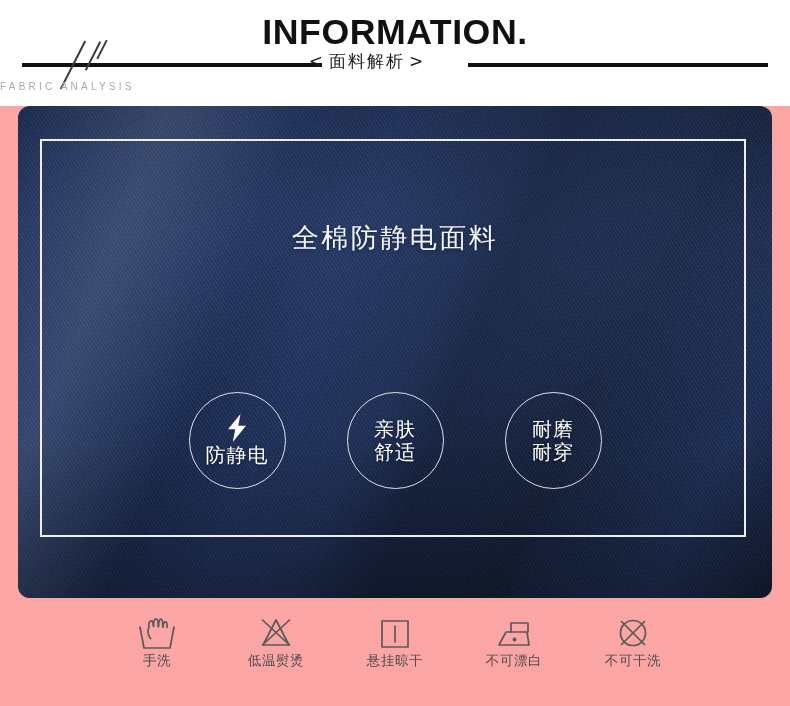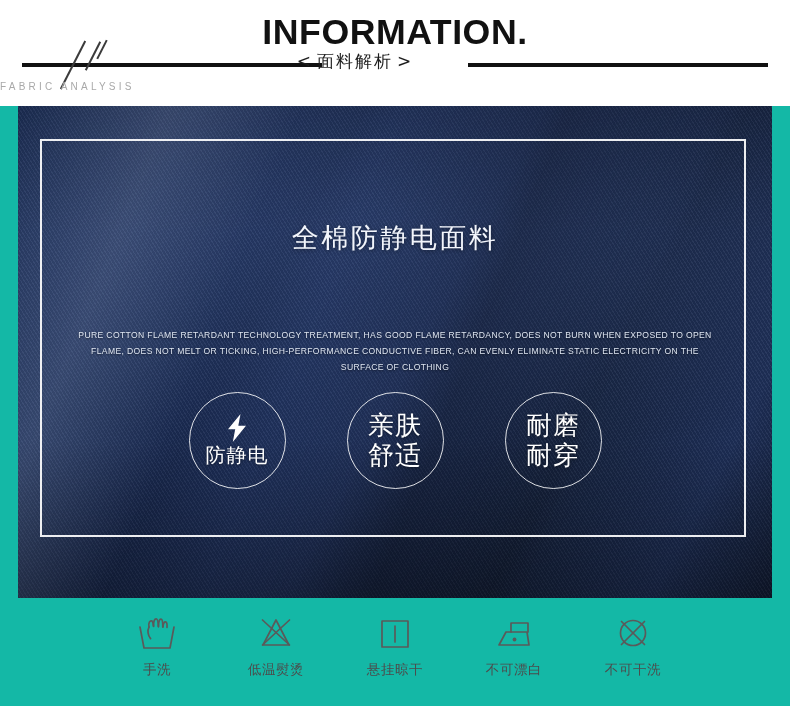--- a/index.html
+++ b/index.html
@@ -13,21 +13,21 @@
     height: 706px;
     overflow: hidden;
     font-family: "Liberation Sans", "DejaVu Sans", sans-serif;
     -webkit-font-smoothing: antialiased;
   }
 
   .page {
     position: relative;
     width: 790px;
     height: 706px;
-    background: #14b8a6;
+    background: #fca5a5;
   }
 
   
   .header {
     position: relative;
     width: 790px;
     height: 106px;
     background: #ffffff;
   }
 
@@ -83,20 +83,21 @@
     top: 53px;
     left: 0;
     width: 710px;
     text-align: center;
     font-family: "DejaVu Sans", "Liberation Sans", sans-serif;
     font-size: 17px;
     font-weight: 400;
     color: #1d1d1d;
     letter-spacing: 2px;
     line-height: 1;
+    padding-left: 12px;
   }
   .header-cn .brk {
     font-weight: 400;
     padding: 0 4px;
   }
 
   .header-en {
     position: absolute;
     top: 82px;
     left: 0;
@@ -113,20 +114,21 @@
   .banner {
     position: absolute;
     left: 18px;
     top: 106px;
     width: 754px;
     height: 492px;
     overflow: hidden;
     background:
       radial-gradient(ellipse 120% 80% at 50% 22%, rgba(52,74,125,0.55) 0%, rgba(30,45,84,0.0) 62%),
       linear-gradient(118deg, #1b2d55 0%, #233763 18%, #1a2a50 34%, #25396a 52%, #16233f 72%, #1e2f57 88%, #131e38 100%);
+    border-radius: 12px;
   }
   
   .banner::before {
     content: "";
     position: absolute;
     inset: -40px;
     background:
       repeating-linear-gradient(58deg,
         rgba(255,255,255,0.055) 0px,
         rgba(255,255,255,0.055) 1px,
@@ -239,21 +241,21 @@
   .feature-label {
     font-family: "DejaVu Sans", "Liberation Sans", sans-serif;
     font-size: 20px;
     font-weight: 400;
     color: #ffffff;
     letter-spacing: 1px;
     line-height: 1.14;
     text-align: center;
     text-shadow: 0 1px 3px rgba(0,0,0,0.45);
   }
-  .feature-label.two-line { font-size: 26px; }
+  .feature-label.two-line { font-size: 20px; }
 
   
   .care {
     position: absolute;
     left: 0;
     top: 612px;
     width: 790px;
     display: flex;
     justify-content: center;
     gap: 49px;
@@ -264,21 +266,21 @@
     flex-direction: column;
     align-items: center;
   }
   .care-icon {
     height: 42px;
     display: flex;
     align-items: center;
     justify-content: center;
   }
   .care-label {
-    margin-top: 9px;
+    margin-top: 0;
     font-family: "DejaVu Sans", "Liberation Sans", sans-serif;
     font-size: 13.5px;
     color: #4c4c4c;
     letter-spacing: 0.6px;
     line-height: 1;
     white-space: nowrap;
   }
 </style>
 </head>
 <body>
@@ -304,21 +306,20 @@
   </div>
 
   <div class="banner">
     <div class="banner-inner-border"></div>
 
     <div class="banner-content">
 
       <div class="sub-title">全棉防静电面料</div>
 
 
-      <div class="desc">PURE COTTON FLAME RETARDANT TECHNOLOGY TREATMENT, HAS GOOD FLAME RETARDANCY, DOES NOT BURN WHEN EXPOSED TO OPEN FLAME, DOES NOT MELT OR TICKING, HIGH-PERFORMANCE CONDUCTIVE FIBER, CAN EVENLY ELIMINATE STATIC ELECTRICITY ON THE SURFACE OF CLOTHING</div>
 
       <div class="features">
 
         <div class="feature">
           <span class="feature-icon">
             <svg width="22" height="28" viewBox="0 0 22 28" aria-hidden="true">
               <path d="M14.5 0 L2 15.2 L9.2 15.2 L6.8 28 L20 11.8 L12.3 11.8 Z" fill="#ffffff"></path>
             </svg>
           </span>
           <span class="feature-label">防静电</span>

